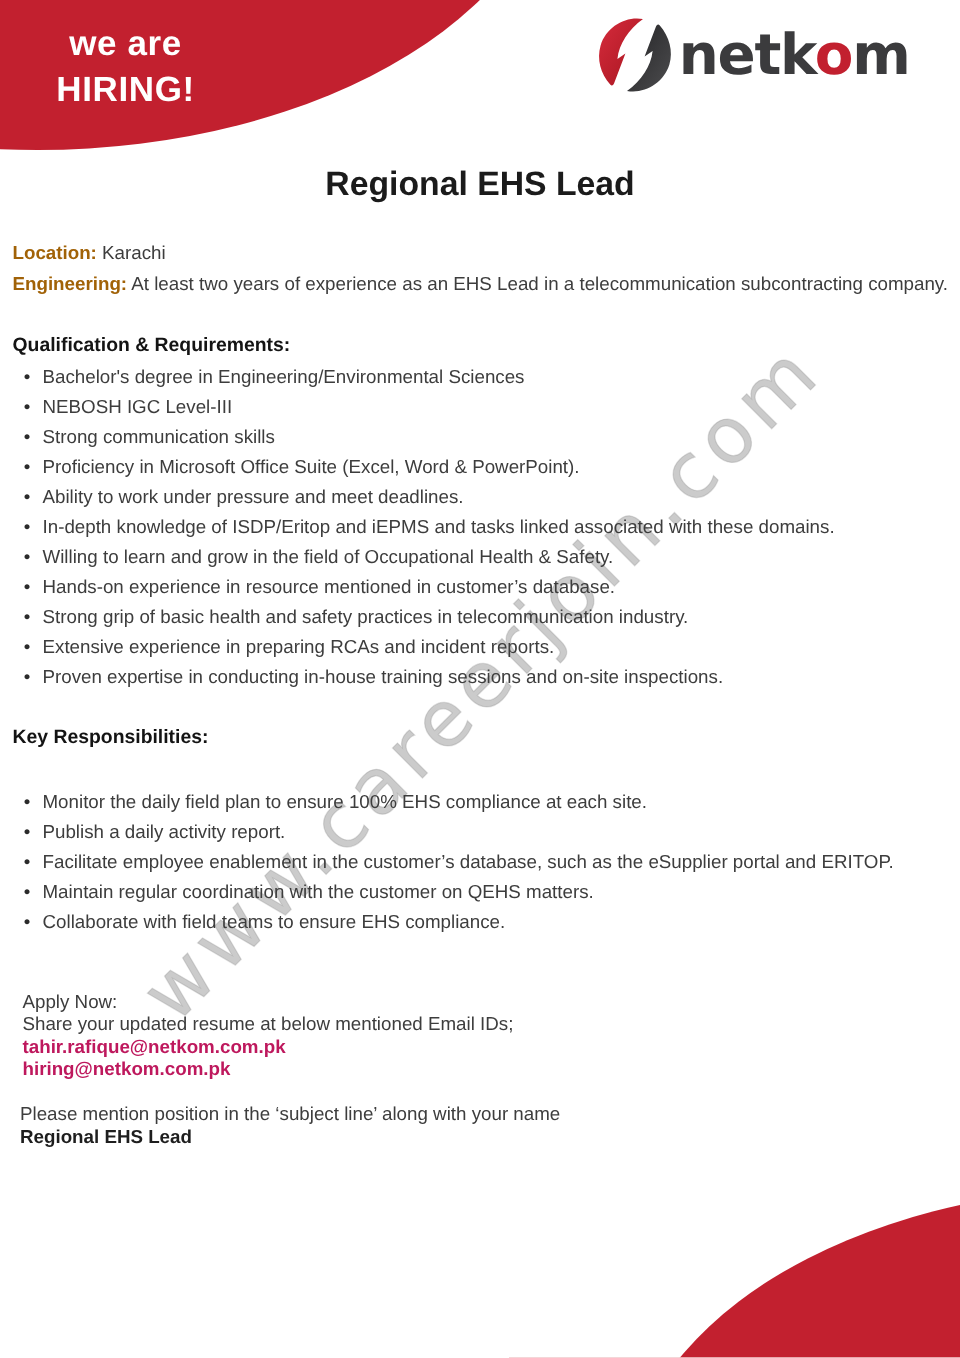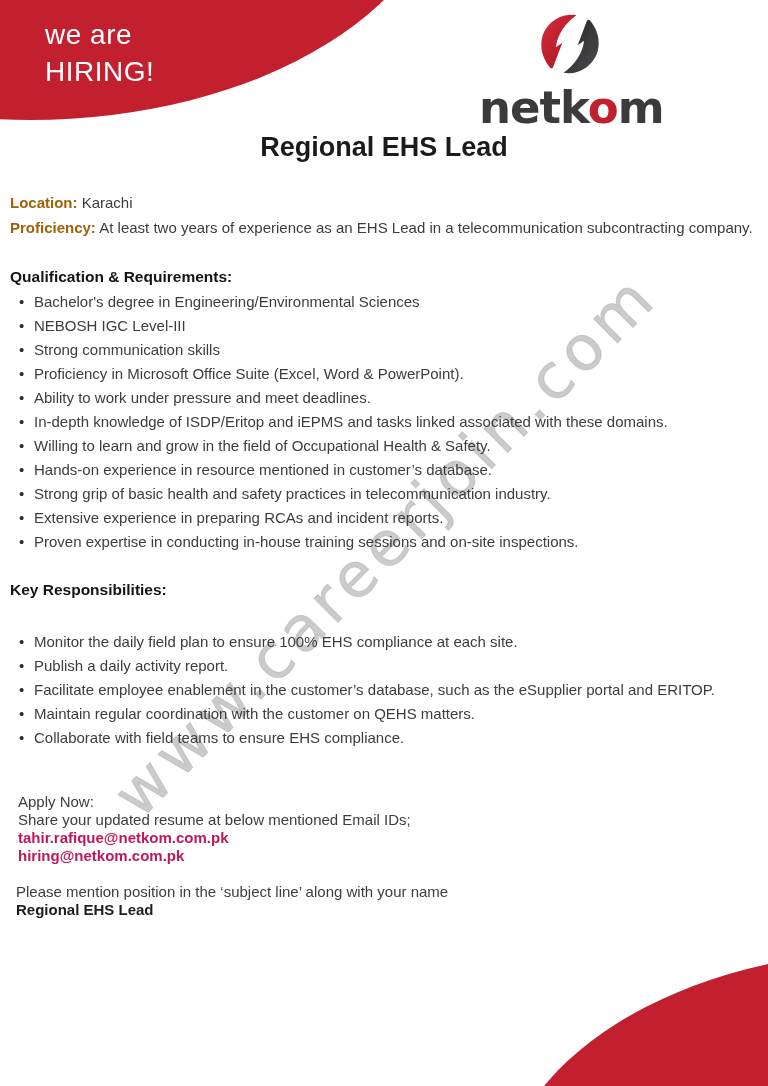--- a/index.html
+++ b/index.html
@@ -13,25 +13,26 @@
     position:absolute; left:-390px; top:-400px; width:840px; height:520px;
     border-radius:50%; background:#c2202f; z-index:1;
   }
   .bottom-shape {
     position:absolute; left:500px; top:950px; width:800px; height:500px;
     border-radius:50%; background:#c2202f; z-index:1;
   }
   
   .hiring {
     position:absolute; left:45px; top:16px; z-index:3;
-    color:#ffffff; font-weight:normal; font-size:28px; line-height:37px;
+    color:#ffffff; font-weight:bold; font-size:28px; line-height:37px;
     letter-spacing:0.5px;
+    text-align:center;
   }
   
-  .logo { position:absolute; left:476px; top:12px; z-index:3; display:flex; align-items:center;flex-direction:column; }
+  .logo { position:absolute; left:476px; top:12px; z-index:3; display:flex; align-items:center; }
   .logo svg { width:64px; height:64px; display:block; }
   .brand {
     font-family:"DejaVu Sans", sans-serif;
     font-size:45px; font-weight:bold; color:#3b3b3d;
     letter-spacing:-1px; margin-left:3px; line-height:64px;
   }
   .brand .red-o { color:#c2202f; }
   
   .title {
     position:absolute; left:0; top:132px; width:100%; text-align:center; z-index:2;
@@ -117,21 +118,21 @@
   </div>
 
   <h1 class="title">Regional EHS Lead</h1>
 
   <div class="meta">
     <p class="meta-line">
       <span class="meta-label">Location:</span>
       <span class="meta-value">Karachi</span>
     </p>
     <p class="meta-line">
-      <span class="meta-label">Proficiency:</span>
+      <span class="meta-label">Engineering:</span>
       <span class="meta-value">At least two years of experience as an EHS Lead in a telecommunication subcontracting company.</span>
     </p>
   </div>
 
   <h2 class="section-heading qual-heading">Qualification &amp; Requirements:</h2>
   <ul class="bullets qual-list">
     <li>Bachelor's degree in Engineering/Environmental Sciences</li>
     <li>NEBOSH IGC Level-III</li>
     <li>Strong communication skills</li>
     <li>Proficiency in Microsoft Office Suite (Excel, Word &amp; PowerPoint).</li>

